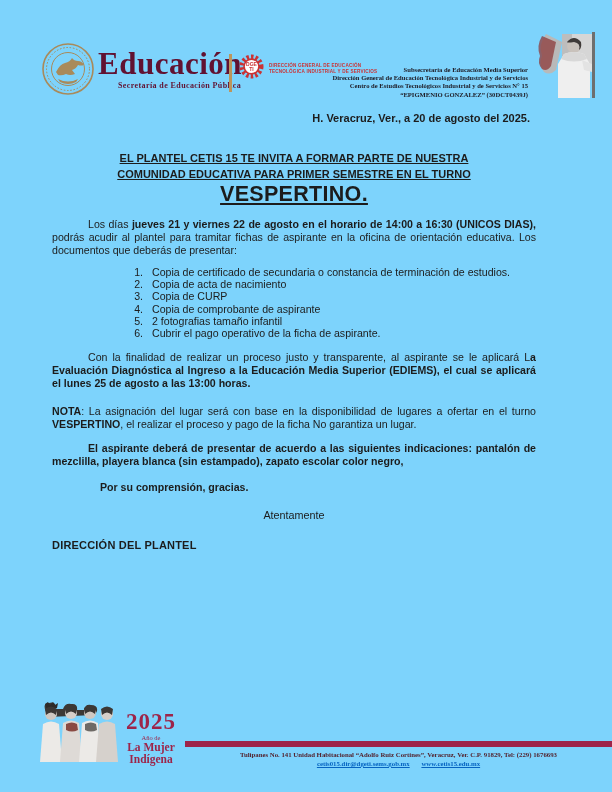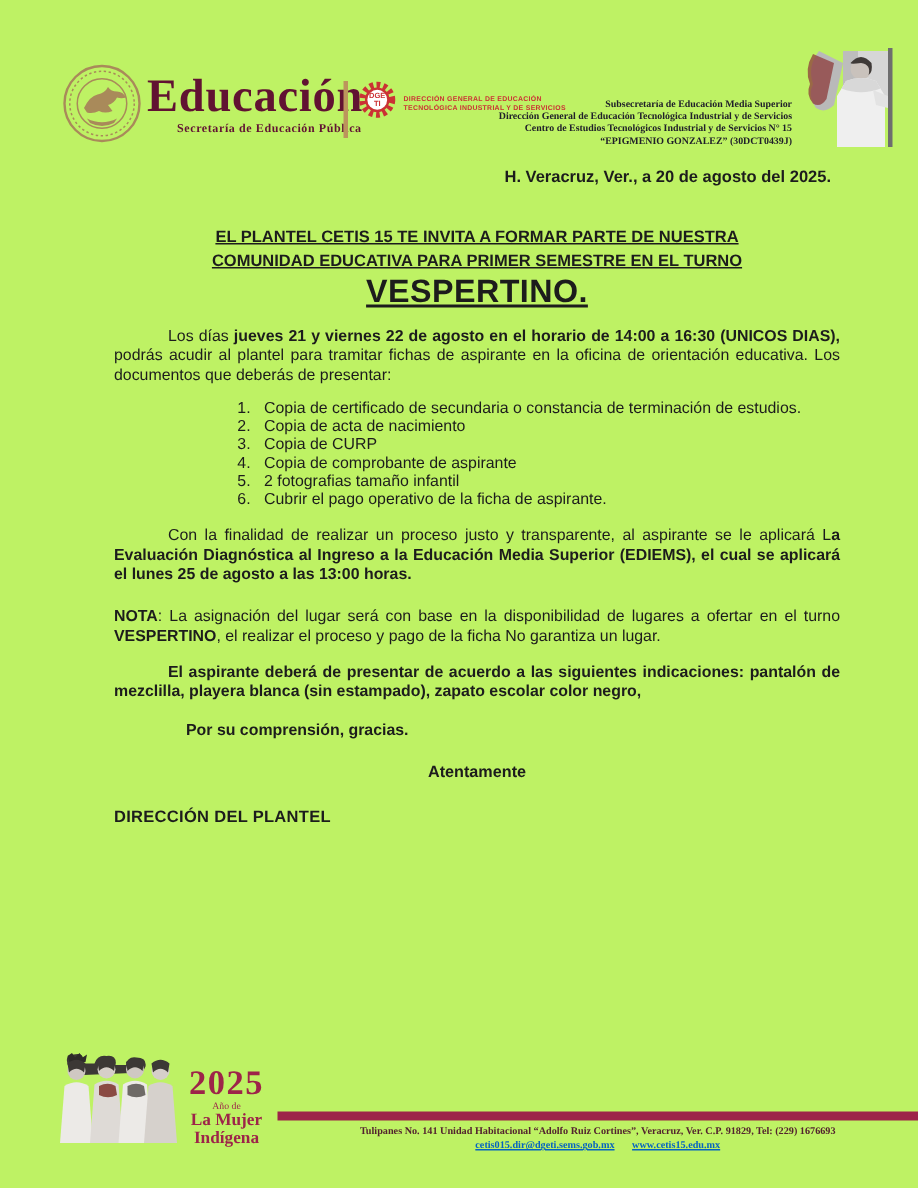--- a/index.html
+++ b/index.html
@@ -1,21 +1,21 @@
 <!DOCTYPE html>
 <html><head>
 <meta charset="utf-8">
 <style>
   * { margin:0; padding:0; box-sizing:border-box; }
   html,body { background:#888; }
   .page {
     position:relative;
     width:612px; height:792px;
     margin:0 auto;
-    background:#bef264;
+    background:#7dd3fc;
     font-family:"Liberation Sans", sans-serif;
     color:#1c1c1c;
     overflow:hidden;
   }
   
   .seal { position:absolute; left:40px; top:42px; }
   .wordmark { position:absolute; left:98px; top:48px; }
   .wordmark .big {
     font-family:"Liberation Serif", serif;
     font-weight:bold; font-size:31px; color:#611232; letter-spacing:.5px; line-height:32px;
@@ -27,32 +27,32 @@
   .gold-sep { position:absolute; left:229px; top:54px; width:2.5px; height:38px; background:#BC955C; }
   .dgeti { position:absolute; left:238px; top:53px; display:flex; align-items:center; gap:4px; }
   .dgeti-text { font-size:4.6px; font-weight:bold; color:#CB3234; line-height:6px; letter-spacing:.2px; }
   .office {
     position:absolute; right:84px; top:66px; width:300px;
     font-family:"Liberation Serif", serif; font-weight:bold;
     font-size:6.6px; line-height:8.2px; text-align:right; color:#20202a;
   }
   .flag-woman { position:absolute; left:532px; top:30px; }
   
-  .letter { position:absolute; left:76px; top:112px; width:484px; }
+  .letter { position:absolute; left:52px; top:112px; width:484px; }
   .date-line { text-align:right; font-weight:bold; font-size:11px; padding-right:6px; }
   .title-block { margin-top:26px; text-align:center; font-weight:bold; }
   .title-block .t-line { font-size:11px; line-height:16px; text-decoration:underline; }
   .title-block .t-big { font-size:21.5px; line-height:25px; text-decoration:underline; letter-spacing:.3px; }
   .para { margin-top:11px; font-size:10.6px; line-height:13.2px; text-align:justify; }
   .indent { text-indent:36px; }
   .bold { font-weight:bold; }
   ol.reqs { margin-top:9px; margin-left:76px; padding-left:18px; font-size:10.6px; line-height:11.8px; }
   ol.reqs li { padding-left:6px; margin-bottom:.5px; }
   .thanks { margin-top:13px; margin-left:48px; font-weight:bold; font-size:10.6px; }
-  .closing { margin-top:16px; text-align:center; font-weight:bold; font-size:10.8px; }
+  .closing { margin-top:16px; text-align:center; font-weight:normal; font-size:10.8px; }
   .signature { margin-top:18px; text-align:left; font-weight:bold; font-size:11px; letter-spacing:.2px; }
   
   .f-women { position:absolute; left:36px; top:702px; }
   .year-block { position:absolute; left:122px; top:710px; width:58px; text-align:center;
     font-family:"Liberation Serif", serif; color:#9D2449; }
   .year-block .yr { font-size:23px; font-weight:bold; line-height:24px; letter-spacing:1px; }
   .year-block .yl1 { font-size:6.5px; line-height:7px; }
   .year-block .yl2 { font-size:11.5px; font-weight:bold; line-height:12px; }
   .f-bar { position:absolute; left:185px; top:741px; width:427px; height:6px; background:#9D2449; }
   .f-text {

